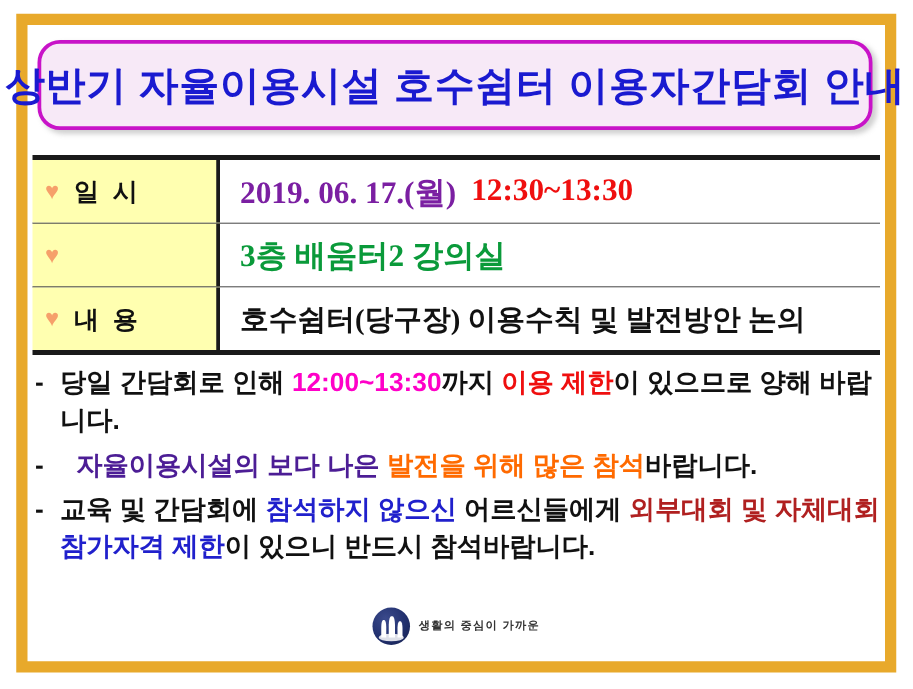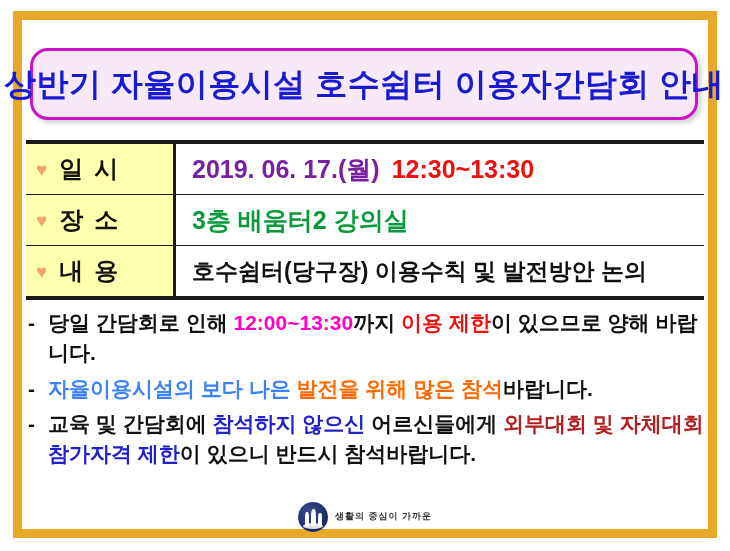--- a/index.html
+++ b/index.html
@@ -28,21 +28,21 @@
     top: 11px;
     width: 704px;
     height: 527px;
     border: 9px solid #e8a92b;
     box-sizing: border-box;
     background: #ffffff;
   }
   #content {
     position: absolute;
     left: 22px;
-    top: 36px;
+    top: 20px;
     width: 686px;
     height: 509px;
     box-sizing: border-box;
   }
 
   
   #title-box {
     position: absolute;
     left: 8px;
     top: 12px;
@@ -95,33 +95,34 @@
     align-items: center;
     padding-left: 10px;
     gap: 8px;
   }
   .heart-icon {
     color: #f6a06a;
     font-size: 19px;
     line-height: 1;
   }
   .info-label-text {
-    font-size: 24px;
+    font-size: 20px;
     font-weight: bold;
     color: #111111;
     letter-spacing: 11px;
     padding-left: 4px;
   }
   .info-value {
     flex: 1 1 auto;
     display: flex;
     align-items: center;
     padding-left: 16px;
     background: #ffffff;
     box-sizing: border-box;
+    font-family: Liberation Serif, serif;
   }
   .val-date   { font-size: 25px; font-weight: bold; color: #7b1fa2; }
   .val-time   { font-size: 25px; font-weight: bold; color: #ef0f0f; margin-left: 12px; }
   .val-place  { font-size: 25px; font-weight: bold; color: #0a9a3a; }
   .val-plain  { font-size: 23px; font-weight: bold; color: #111111; }
 
   
   #notes {
     position: absolute;
     left: 6px;
@@ -227,21 +228,20 @@
         </div>
         <div class="info-value">
           <span class="val-date">2019. 06. 17.(월)</span>
           <span class="val-time">12:30~13:30</span>
         </div>
       </div>
 
       <div class="info-row">
         <div class="info-label">
           <span class="heart-icon">♥</span>
-          <span class="info-label-text">장소</span>
         </div>
         <div class="info-value">
           <span class="val-place">3층 배움터2 강의실</span>
         </div>
       </div>
 
       <div class="info-row">
         <div class="info-label">
           <span class="heart-icon">♥</span>
           <span class="info-label-text">내용</span>
@@ -253,21 +253,21 @@
 
     </div>
 
     <div id="notes">
       <div class="note-item">
         <span class="note-dash">-</span>
         <span class="note-body"><span class="seg" style="color: rgb(17, 17, 17);">당일 간담회로 인해 </span><span class="seg" style="color: rgb(255, 0, 200);">12:00~13:30</span><span class="seg" style="color: rgb(17, 17, 17);">까지 </span><span class="seg" style="color: rgb(239, 15, 15);">이용 제한</span><span class="seg" style="color: rgb(17, 17, 17);">이 있으므로 양해 바랍니다.</span></span>
       </div>
       <div class="note-item">
         <span class="note-dash">-</span>
-        <span class="note-body"><span class="seg" style="color: #3b82f6;">자율이용시설의 보다 나은 </span><span class="seg" style="color: rgb(255, 106, 0);">발전을 위해 많은 참석</span><span class="seg" style="color: rgb(17, 17, 17);">바랍니다.</span></span>
+        <span class="note-body"><span class="seg" style="color: #4c1d95; margin-left: 13px;">자율이용시설의 보다 나은 </span><span class="seg" style="color: rgb(255, 106, 0);">발전을 위해 많은 참석</span><span class="seg" style="color: rgb(17, 17, 17);">바랍니다.</span></span>
       </div>
       <div class="note-item">
         <span class="note-dash">-</span>
         <span class="note-body"><span class="seg" style="color: rgb(17, 17, 17);">교육 및 간담회에 </span><span class="seg" style="color: rgb(32, 32, 204);">참석하지 않으신</span><span class="seg" style="color: rgb(17, 17, 17);"> 어르신들에게 </span><span class="seg" style="color: rgb(176, 32, 32);">외부대회 및 자체대회</span><span class="seg" style="color: rgb(17, 17, 17);"> </span><span class="seg" style="color: rgb(32, 32, 204);">참가자격 제한</span><span class="seg" style="color: rgb(17, 17, 17);">이 있으니 반드시 참석바랍니다.</span></span>
       </div>
     </div>
 
     <div id="footer">
       <div id="logo-mark">
         <span class="fig f1"></span>

